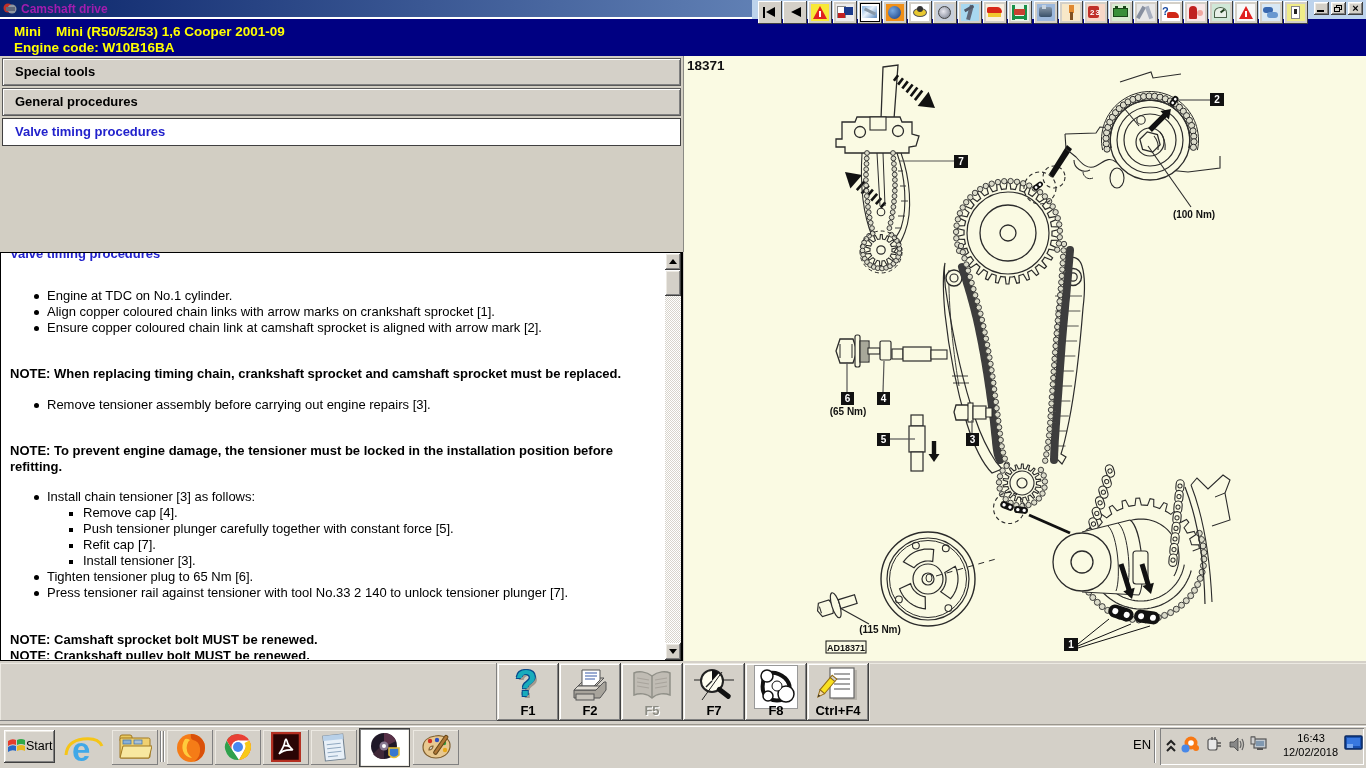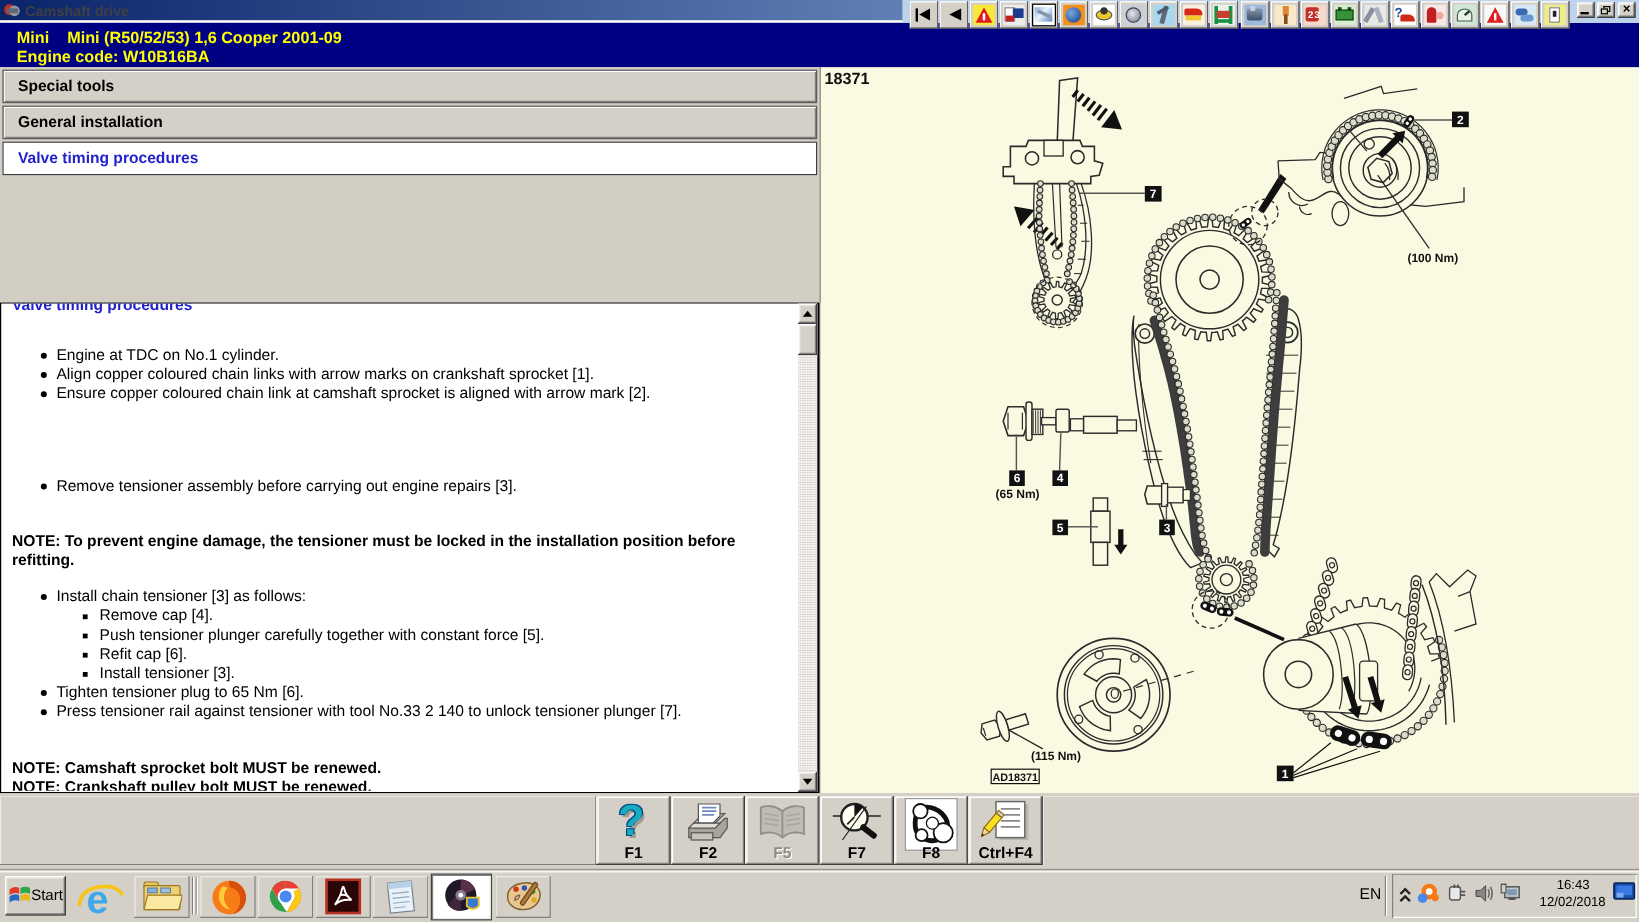--- a/index.html
+++ b/index.html
@@ -18,21 +18,21 @@
 .ql{top:730px;width:46px;height:35px;background:#D4D0C8;box-shadow:inset -1px -1px 0 #808080,inset 1px 1px 0 #ECE9E2}
 </style></head>
 <body>
 
 <div class="a" style="left:0;top:0;width:1366px;height:17px;background:linear-gradient(90deg,#0a246a,#a6caf0)"></div>
 <svg class="a" style="left:3px;top:1px" width="15" height="15" viewBox="0 0 15 15">
 <circle cx="5" cy="7" r="4.5" fill="#c03028"></circle>
     <circle cx="9" cy="8" r="4.5" fill="#9098a0"></circle>
     <rect x="3" y="6" width="9" height="4" fill="#606878"></rect>
 </svg>
-<div class="a" style="left:21px;top:2px;font-size:12px;font-weight:bold;color:#404040">Camshaft drive</div>
+<div class="a" style="left:21px;top:2px;font-size:12px;font-weight:bold;color:#a21caf">Camshaft drive</div>
 <div class="a" style="left:0;top:17px;width:1366px;height:2px;background:#fff"></div>
 
 <div class="a" style="left:0;top:19px;width:1366px;height:37px;background:#000082"></div>
 <div class="a" style="left:14px;top:24px;font-size:13.5px;font-weight:bold;color:#FFFF00">Mini&nbsp;&nbsp;&nbsp;&nbsp;Mini (R50/52/53) 1,6 Cooper 2001-09</div>
 <div class="a" style="left:14px;top:40px;font-size:13.5px;font-weight:bold;color:#FFFF00">Engine code: W10B16BA</div>
 
 <div class="a" style="left:752px;top:0;width:614px;height:19px;background:#BDD3EC"></div>
 <div class="tb" style="left:758px">
     <div style="left:4px">
       <span style="position:absolute;left:1px;top:3px;width:2px;height:11px;background:#000"></span>
@@ -171,44 +171,45 @@
     <div class="a" style="left:3px;top:8px;width:7px;height:2px;background:#000"></div>
   </div>
 <div class="a bevel" style="left:1331px;top:2px;width:15px;height:13px">
     <div class="a" style="left:5px;top:3px;width:6px;height:5px;border:1px solid #000"></div>
     <div class="a" style="left:3px;top:5px;width:6px;height:5px;border:1px solid #000;background:#D4D0C8"></div>
   </div>
 <div class="a bevel" style="left:1348px;top:2px;width:15px;height:13px;font-size:11px;font-weight:bold;text-align:center;line-height:12px">×</div>
 
 <div class="a" style="left:0;top:56px;width:683px;height:197px;background:#D2CEC3"></div>
 <div class="a panelbtn" style="top:58px">Special tools</div>
-<div class="a panelbtn" style="top:88px">General installation</div>
+<div class="a panelbtn" style="top:88px">General procedures</div>
 <div class="a panelbtn" style="top:118px;background:#fff;color:#2222CC;box-shadow:none;border:1px solid #404040">Valve timing procedures</div>
 
 <div class="a" style="left:0;top:252px;width:683px;height:409px;background:#fff;border:1px solid #000;border-right:2px solid #000"></div>
 <div class="a" style="left:1px;top:253px;width:664px;height:406px;overflow:hidden">
 <div class="a" style="left:9px;top:-7px;font-size:13px;font-weight:bold;color:#2222CC">Valve timing procedures</div>
 <div class="a bullet" style="left:33px;top:41px"></div>
     <div class="a t13" style="left:46px;top:35px">Engine at TDC on No.1 cylinder.</div>
 <div class="a bullet" style="left:33px;top:57px"></div>
     <div class="a t13" style="left:46px;top:51px">Align copper coloured chain links with arrow marks on crankshaft sprocket [1].</div>
 <div class="a bullet" style="left:33px;top:73px"></div>
     <div class="a t13" style="left:46px;top:67px">Ensure copper coloured chain link at camshaft sprocket is aligned with arrow mark [2].</div>
+<div class="a note" style="left:9px;top:113px">NOTE: When replacing timing chain, crankshaft sprocket and camshaft sprocket must be replaced.</div>
 <div class="a bullet" style="left:33px;top:150px"></div>
     <div class="a t13" style="left:46px;top:144px">Remove tensioner assembly before carrying out engine repairs [3].</div>
 <div class="a note" style="left:9px;top:190px">NOTE: To prevent engine damage, the tensioner must be locked in the installation position before</div>
 <div class="a note" style="left:9px;top:206px">refitting.</div>
 <div class="a bullet" style="left:33px;top:242px"></div>
     <div class="a t13" style="left:46px;top:236px">Install chain tensioner [3] as follows:</div>
 <div class="a sq" style="left:68px;top:259px"></div>
     <div class="a t13" style="left:82px;top:252px">Remove cap [4].</div>
 <div class="a sq" style="left:68px;top:275px"></div>
     <div class="a t13" style="left:82px;top:268px">Push tensioner plunger carefully together with constant force [5].</div>
 <div class="a sq" style="left:68px;top:291px"></div>
-    <div class="a t13" style="left:82px;top:284px">Refit cap [6].</div>
+    <div class="a t13" style="left:82px;top:284px">Refit cap [7].</div>
 <div class="a sq" style="left:68px;top:307px"></div>
     <div class="a t13" style="left:82px;top:300px">Install tensioner [3].</div>
 <div class="a bullet" style="left:33px;top:322px"></div>
     <div class="a t13" style="left:46px;top:316px">Tighten tensioner plug to 65 Nm [6].</div>
 <div class="a bullet" style="left:33px;top:338px"></div>
     <div class="a t13" style="left:46px;top:332px">Press tensioner rail against tensioner with tool No.33 2 140 to unlock tensioner plunger [7].</div>
 <div class="a note" style="left:9px;top:395px">NOTE: Crankshaft pulley bolt MUST be renewed.</div>
 <div class="a note" style="left:9px;top:379px">NOTE: Camshaft sprocket bolt MUST be renewed.</div>
 </div>
 

